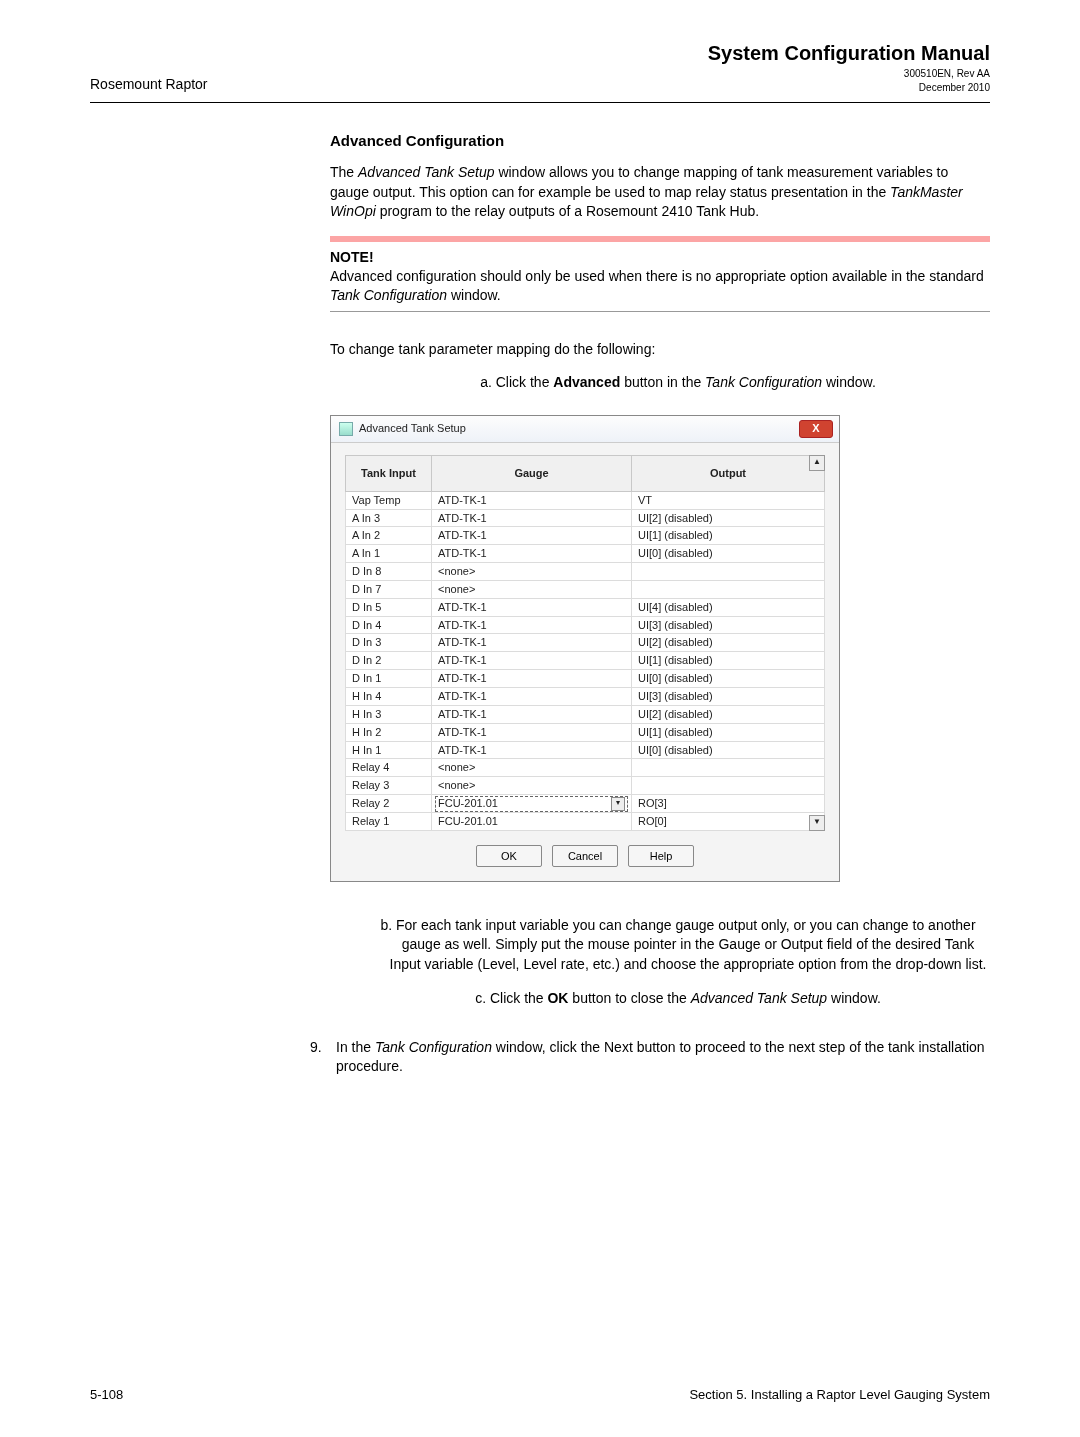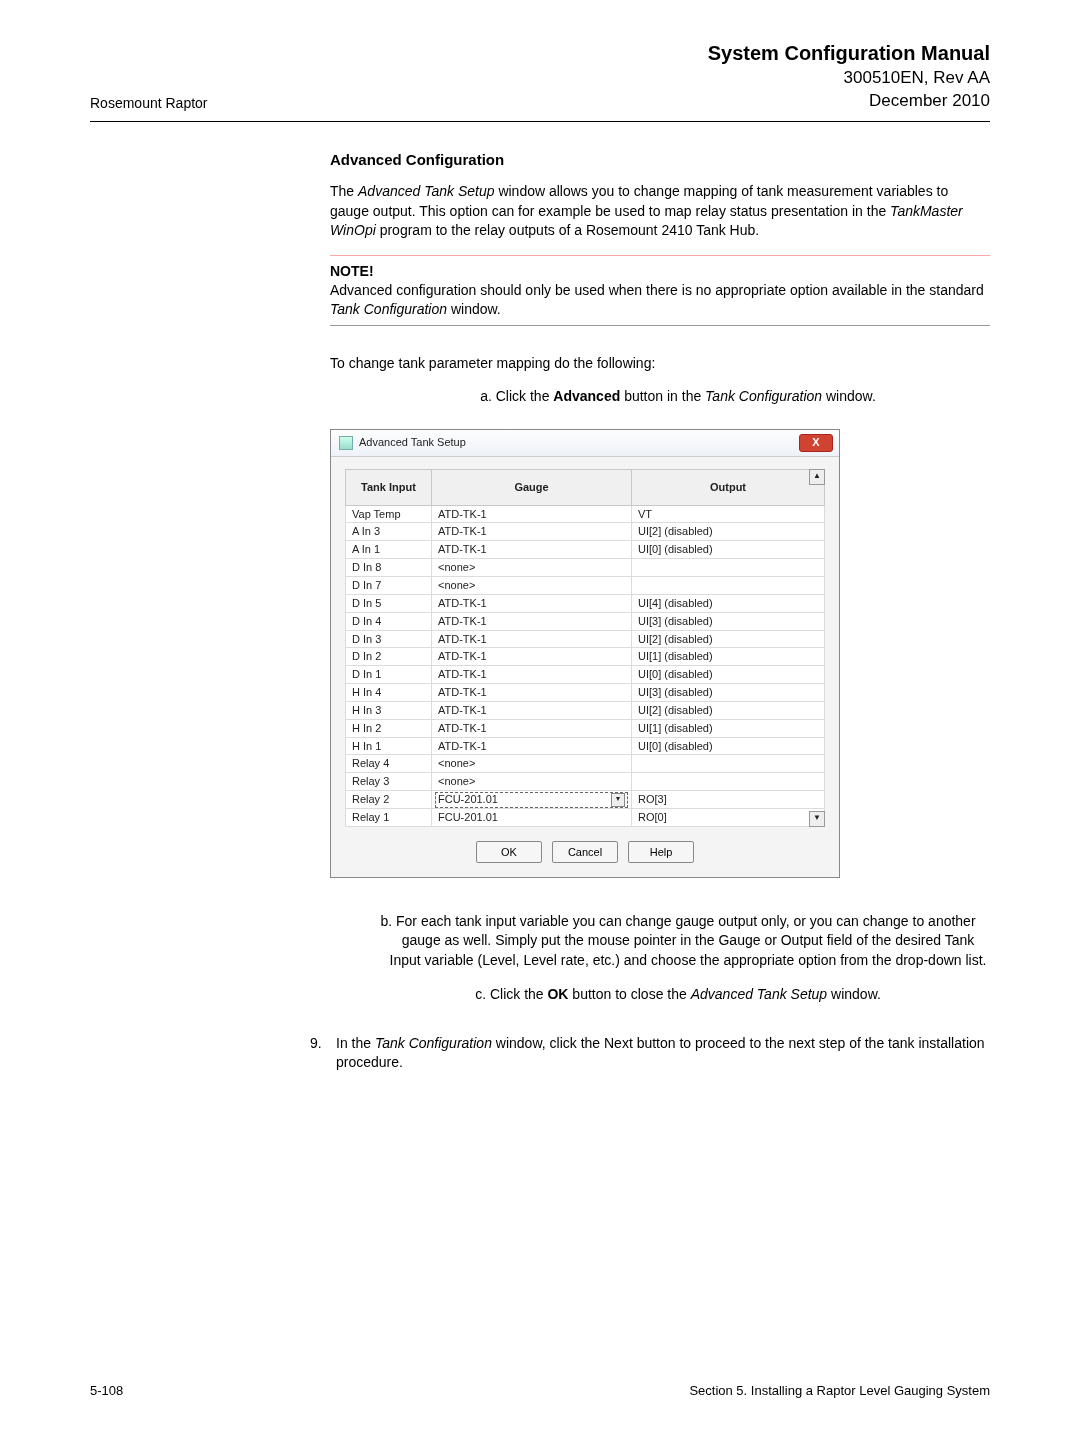--- a/index.html
+++ b/index.html
@@ -15,31 +15,31 @@
   }
   .header-row {
     display: flex;
     justify-content: space-between;
     align-items: flex-end;
     margin-bottom: 8px;
   }
   .header-left { font-size: 14px; }
   .header-right { text-align: right; }
   .header-right .title { font-weight: bold; font-size: 20px; }
-  .header-right .sub { font-size: 17px; }
+  .header-right .sub { font-size: 10px; }
   hr.rule { border: none; border-top: 1px solid #000; margin: 4px 0 28px 0; }
 
   .content { margin-left: 240px; }
 
   h3.section { font-weight: bold; font-size: 15px; margin-bottom: 12px; }
   p.body { margin-bottom: 14px; line-height: 1.4; }
   .italic { font-style: italic; }
   .bold { font-weight: bold; }
 
-  .note-box { border-top: 1px solid #fca5a5; border-bottom: 1px solid #999; padding: 6px 0 6px 0; margin: 14px 0 28px 0; }
+  .note-box { border-top: 6px solid #fca5a5; border-bottom: 1px solid #999; padding: 6px 0 6px 0; margin: 14px 0 28px 0; }
   .note-box .note-title { font-weight: bold; }
 
   ol { list-style: none; padding-left: 18px; }
   ol li { margin-bottom: 10px; line-height: 1.4; text-align: center; }
   .sublist { padding-left: 36px; }
   .sublist li { margin-bottom: 14px; text-indent:-20px; padding-left:20px; }
 
   
   .dialog {
     width: 510px;
@@ -154,20 +154,25 @@
                 <td>Vap Temp</td>
                 <td>ATD-TK-1</td>
                 <td>VT</td>
               </tr>
               <tr>
                 <td>A In 3</td>
                 <td>ATD-TK-1</td>
                 <td>UI[2] (disabled)</td>
               </tr>
               <tr>
+                <td>A In 2</td>
+                <td>ATD-TK-1</td>
+                <td>UI[1] (disabled)</td>
+              </tr>
+              <tr>
                 <td>A In 1</td>
                 <td>ATD-TK-1</td>
                 <td>UI[0] (disabled)</td>
               </tr>
               <tr>
                 <td>D In 8</td>
                 <td>&lt;none&gt;</td>
                 <td></td>
               </tr>
               <tr>

